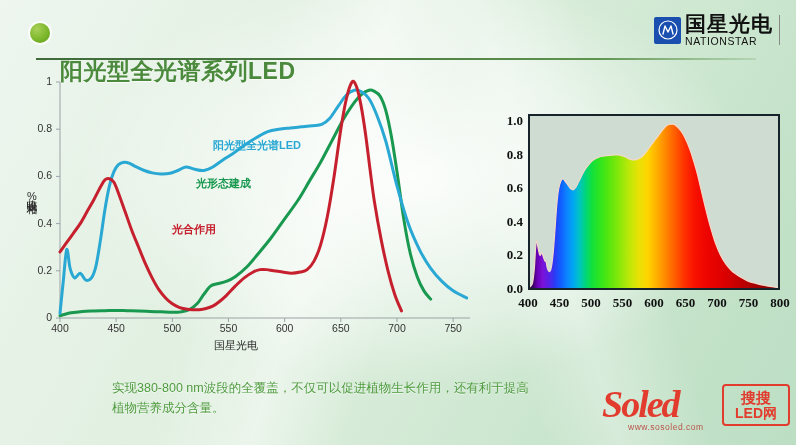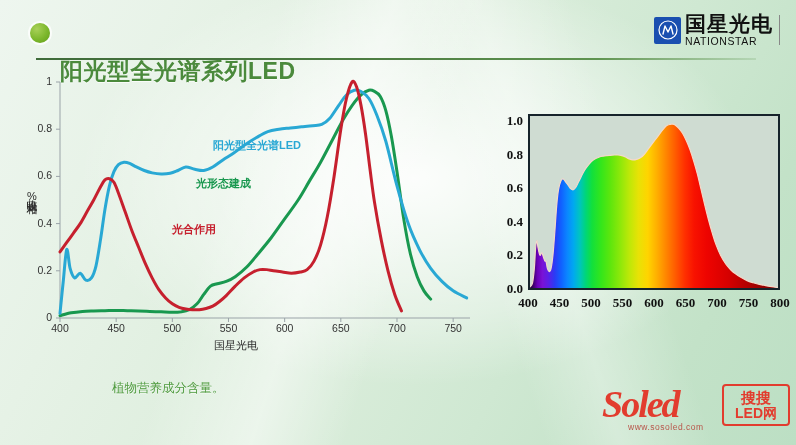--- a/index.html
+++ b/index.html
@@ -236,20 +236,21 @@
         <div class="rtick-x" style="left: 110.5px;">550</div>
         <div class="rtick-x" style="left: 142px;">600</div>
         <div class="rtick-x" style="left: 173.5px;">650</div>
         <div class="rtick-x" style="left: 205px;">700</div>
         <div class="rtick-x" style="left: 236.5px;">750</div>
         <div class="rtick-x" style="left: 268px;">800</div>
       </div>
   </div>
 
   <div id="caption">
+    <div>实现380-800 nm波段的全覆盖，不仅可以促进植物生长作用，还有利于提高</div>
     <div>植物营养成分含量。</div>
   </div>
 
   <div id="watermark">
     <div class="wm-soled">Soled</div>
     <div class="wm-url">www.sosoled.com</div>
     <div class="wm-badge">
       <span class="b1">搜搜</span>
       <span class="b2">LED网</span>
     </div>

